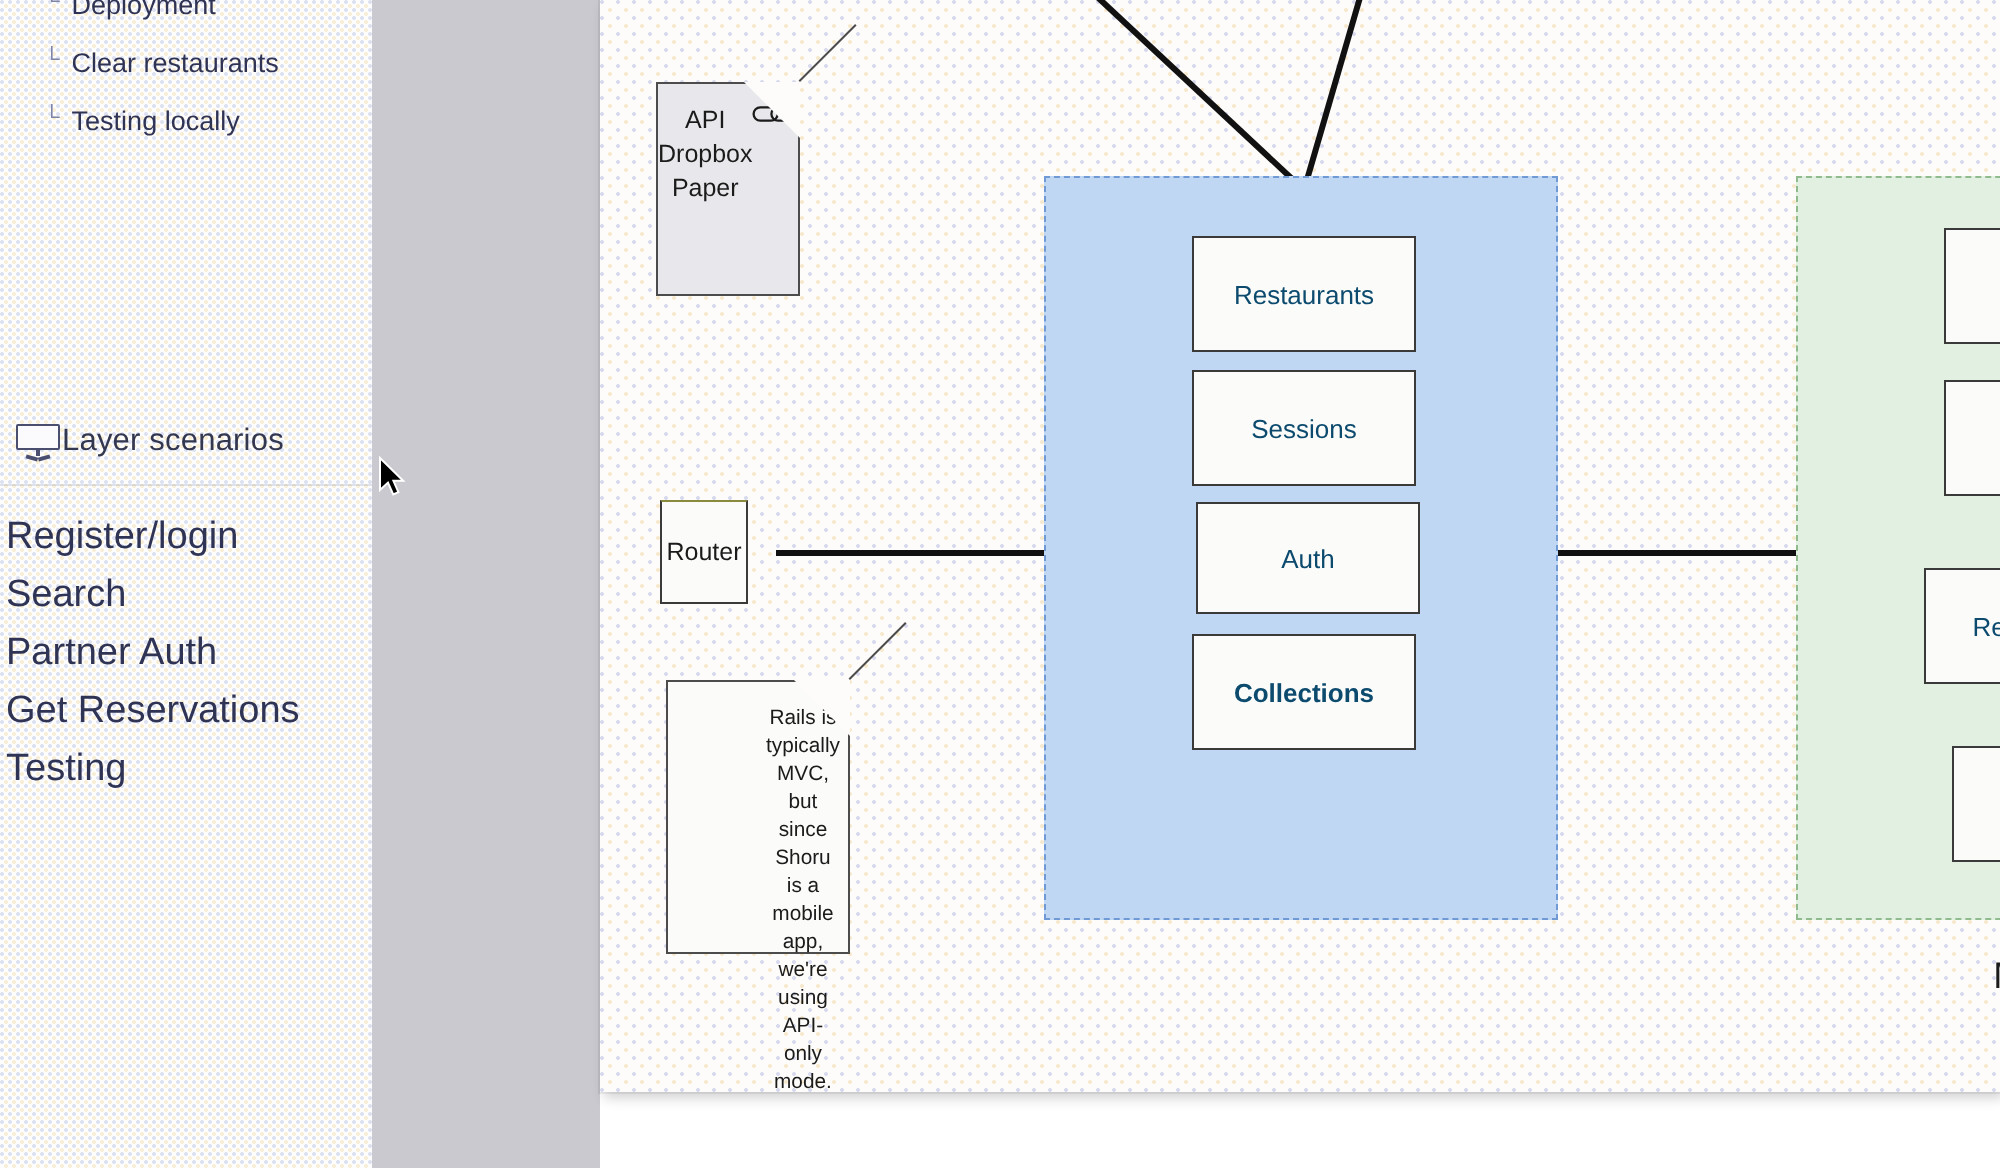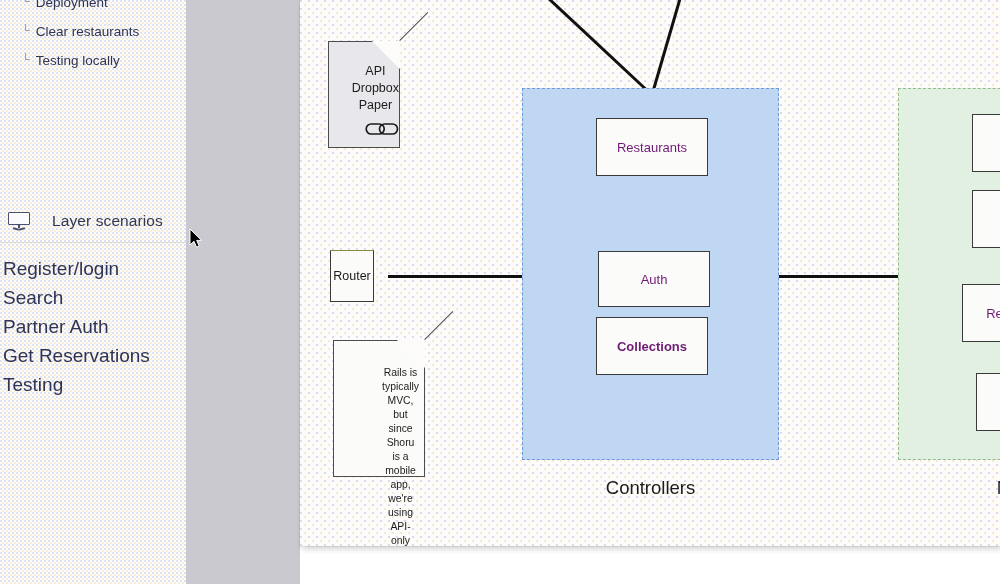--- a/index.html
+++ b/index.html
@@ -43,21 +43,21 @@
   .tree-glyph {
     font-size: 11px; color: #7e84a6; line-height: 1;
     transform: translateY(-1px);
   }
   #tree-deployment { top: -5px; }
   #tree-clear      { top: 24px; }
   #tree-testing    { top: 53px; }
 
   #scenario-header {
     position: absolute; left: 8px; top: 212px;
-    display: flex; gap: 22px;
+    display: flex; gap: 1px;
   }
   #scenario-header .title {
     font-size: 15.5px; color: #33374f; letter-spacing: 0.1px;
   }
   .screen-icon { width: 22px; height: 18px; position: relative; }
   .screen-icon .frame {
     position: absolute; left: 0; top: 0; width: 22px; height: 13px;
     border: 1.6px solid #4a4f70; border-radius: 1px; background: #fbfbfd;
   }
   .screen-icon .stand {
@@ -96,21 +96,21 @@
     position: absolute; left: 300px; top: 0; width: 700px; height: 546px;
     box-shadow: 0 0 0 1px rgba(0,0,0,0.06), 2px 3px 6px rgba(0,0,0,0.18);
     pointer-events: none;
   }
 
   
   .note {
     position: absolute;
     background: #e8e8ec;
     border: 1.4px solid #4c4c4c;
-    display: flex; flex-direction: column; align-items: flex-end;
+    display: flex; flex-direction: row; align-items: flex-start;
   }
   .note.white { background: #fbfbfa; padding-left: 44px; }
   .note .fold-bg {
     position: absolute; right: -1px; top: -1px;
     width: 28px; height: 28px;
     background: #fdfcfa;
     clip-path: polygon(0 0, 100% 0, 100% 100%);
   }
   .note .fold-line {
     position: absolute; right: -1px; top: -1px; width: 40px; height: 1.4px;
@@ -167,21 +167,21 @@
     font-size: 18.5px; color: #1b1b1b; text-align: center;
   }
   #label-controllers { left: 222px; top: 477px; width: 257px; }
   #label-models      { left: 598px; top: 477px; width: 257px; }
 
   .node {
     position: absolute;
     background: #fbfbfa;
     border: 1.6px solid #3a3a3a;
     display: flex; align-items: center; justify-content: center;
-    font-size: 13px; color: #701a75; white-space: nowrap;
+    font-size: 13px; color: #0c4a6e; white-space: nowrap;
   }
 
   
   .hline { position: absolute; background: #111; height: 2.6px; }
   .poly  { position: absolute; left: 0; top: 0; overflow: visible; }
 
   
   #cursor { position: absolute; left: 189px; top: 228px; width: 14px; height: 21px; }
 </style>
 </head>
@@ -262,23 +262,23 @@
       </svg>
       <div class="wtext">Rails is typically MVC, but since Shoru is a mobile app, we're using API-only mode.</div>
     </div>
 
     <div id="router">
       <span>Router</span>
     </div>
 
     <div class="group" id="group-controllers"></div>
     <div class="node" style="left:296px; top:118px; width:112px; height:58px;">Restaurants</div>
+    <div class="node" style="left:296px; top:185px; width:112px; height:58px;">Sessions</div>
     <div class="node" style="left:298px; top:251px; width:112px; height:56px;">Auth</div>
     <div class="node" style="left:296px; top:317px; width:112px; height:58px;font-weight:bold;">Collections</div>
-    <div class="group-label" id="label-controllers">Controllers</div>
 
     <div class="group" id="group-models"></div>
     <div class="node" style="left:672px; top:114px; width:112px; height:58px;">R</div>
     <div class="node" style="left:672px; top:190px; width:112px; height:58px;"></div>
     <div class="node" style="left:662px; top:284px; width:112px; height:58px;">Restaurant</div>
     <div class="node" style="left:676px; top:373px; width:112px; height:58px;">C</div>
     <div class="group-label" id="label-models">Models</div>
   </div>
   <div id="canvas-shadow"></div>
 

